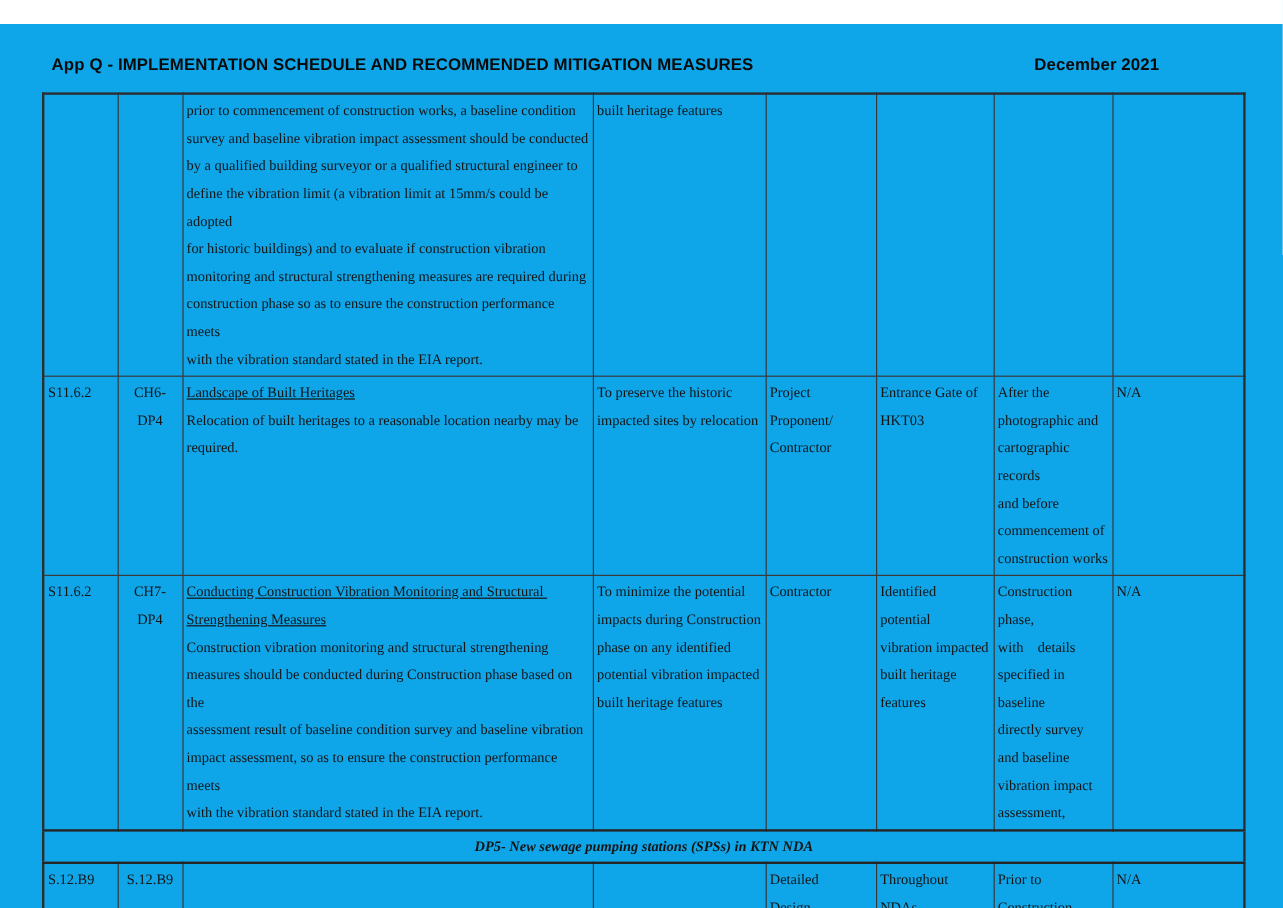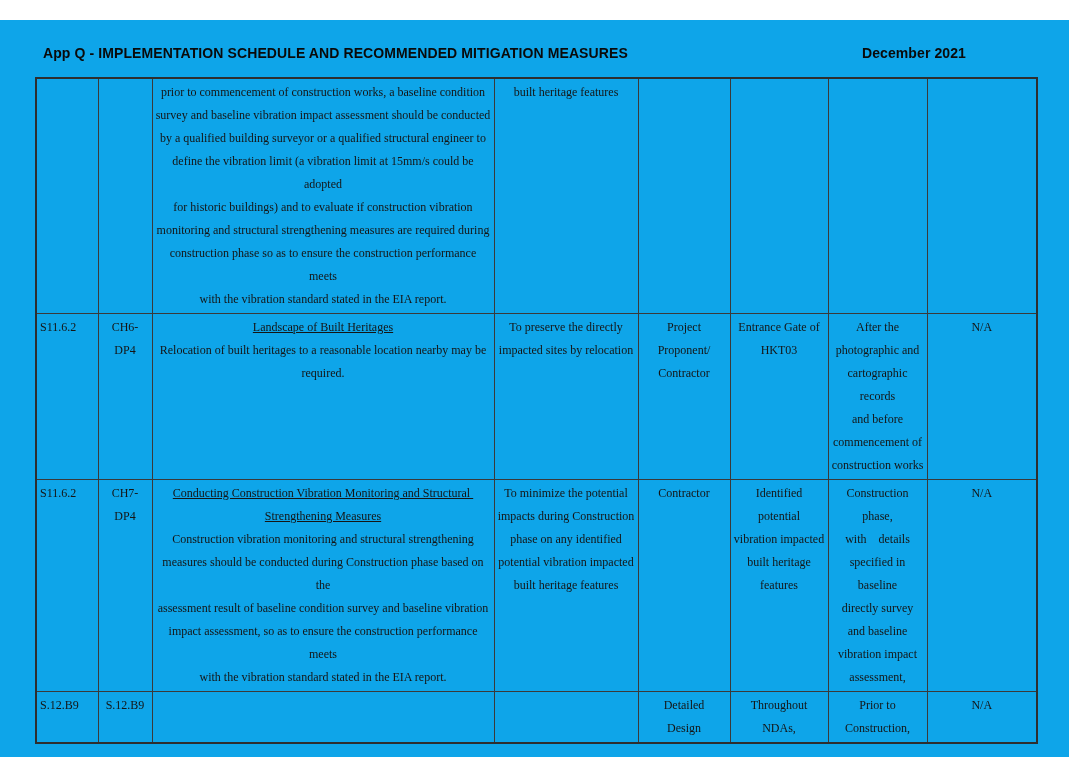--- a/index.html
+++ b/index.html
@@ -28,22 +28,22 @@
   }
   table.sched td{
     border:1px solid #3a3a3a;
     vertical-align:top;
     padding:2px 3px;
     overflow:hidden;
     white-space:pre-wrap;
   }
   td.c-ref{padding:2px 4px 2px 6px;text-align:left;font-family:Liberation Serif, serif;}
   td.c-code{padding:2px 2px 2px 8px;text-align:center;}
-  td.c-measure{padding:2px 7px;text-align:center;}
-  td.c-center{text-align:center;}
+  td.c-measure{padding:2px 7px;text-align:left;}
+  td.c-center{text-align:left;}
   .u{text-decoration:underline;}
   .measure-body{white-space:pre-wrap;}
   tr.r0{height:184px;}
   tr.r1{height:141px;}
   tr.rsec1{height:22px;}
   tr.r3{height:167px;}
   tr.rbanner{height:27px;}
   tr.rsec2{height:21px;}
   tr.r6{height:45px;}
   tr.rsec1 td, tr.rsec2 td{
@@ -102,21 +102,21 @@
         <td class="c-center"></td>
         <td class="c-center"></td>
       </tr>
 
       <tr class="r1">
         <td class="c-ref">S11.6.2</td>
         <td class="c-code">CH6-
 DP4</td>
         <td class="c-measure"><span class="u">Landscape of Built Heritages</span><div class="measure-body">Relocation of built heritages to a reasonable location nearby may be
 required.</div></td>
-        <td class="c-center">To preserve the directly
+        <td class="c-center">To preserve the historic
 impacted sites by relocation</td>
         <td class="c-center">Project Proponent/
 Contractor</td>
         <td class="c-center">Entrance Gate of
 HKT03</td>
         <td class="c-center">After the
 photographic and
 cartographic records
 and before
 commencement of
@@ -148,20 +148,23 @@
         <td class="c-center">Construction phase,
 with    details
 specified in baseline
 directly survey
 and baseline
 vibration impact
 assessment,</td>
         <td class="c-center">N/A</td>
       </tr>
 
+      <tr class="rbanner">
+        <td colspan="8">DP5- New sewage pumping stations (SPSs) in KTN NDA</td>
+      </tr>
 
 
       <tr class="r6">
         <td class="c-ref">S.12.B9</td>
         <td class="c-code">S.12.B9</td>
         <td class="c-measure"></td>
         <td class="c-center"></td>
         <td class="c-center">Detailed
 Design</td>
         <td class="c-center">Throughout NDAs,</td>

